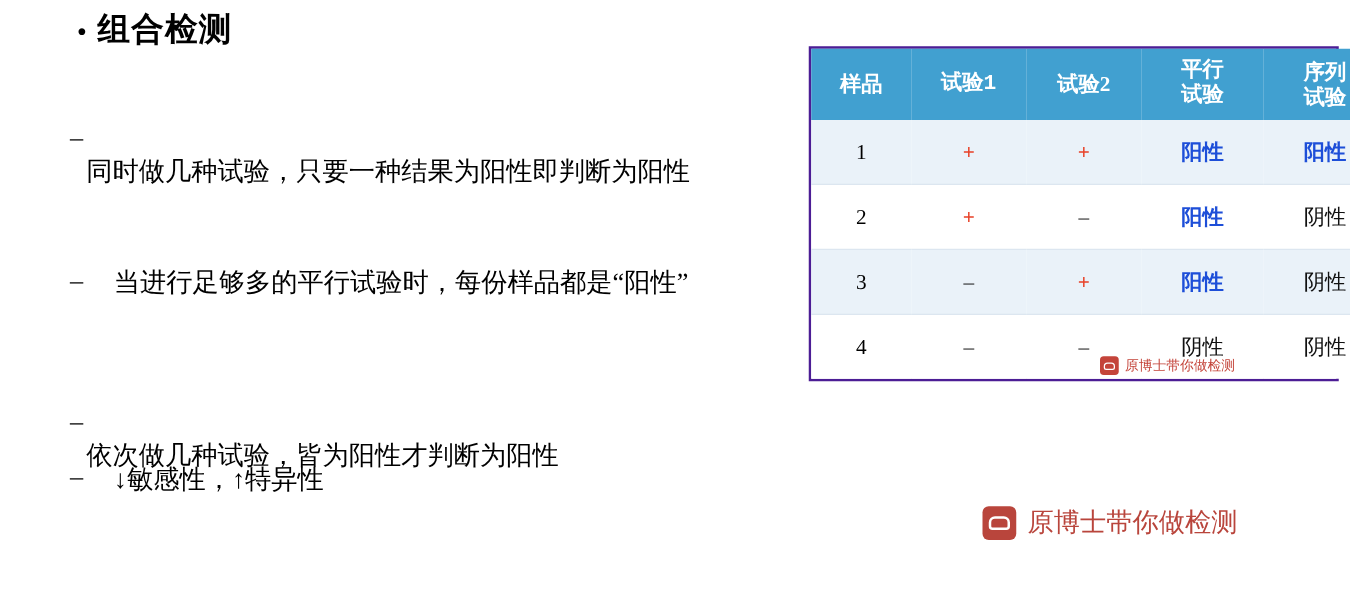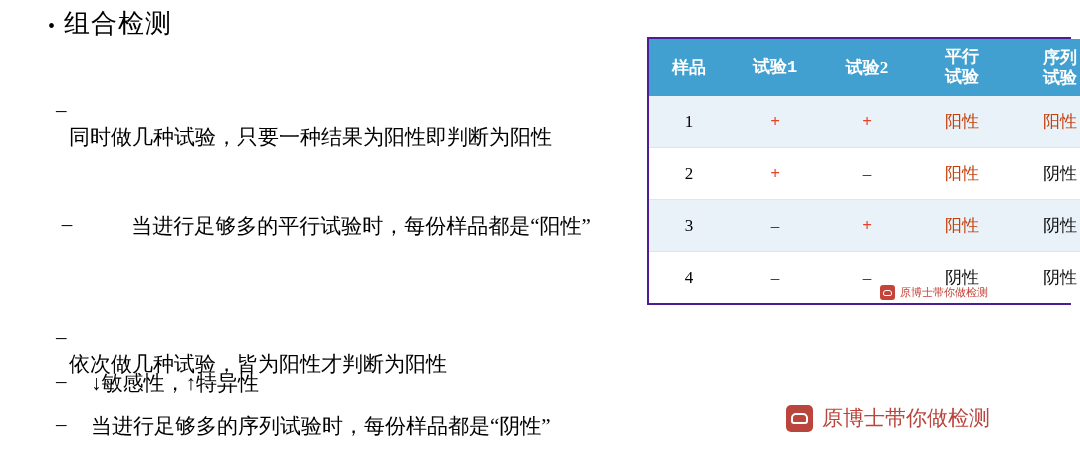--- a/index.html
+++ b/index.html
@@ -27,24 +27,24 @@
     position: absolute;
     left: 0;
     top: 0;
     width: 648px;
     height: 471px;
     padding: 0;
   }
 
   .heading {
     position: absolute;
-    left: 48px;
+    left: 62px;
     top: 6px;
     font-size: 26px;
-    font-weight: normal;
+    font-weight: bold;
     letter-spacing: 1px;
   }
   .heading .bullet-dot {
     display: inline-block;
     font-size: 20px;
     vertical-align: middle;
     margin-right: 8px;
   }
 
   .lvl1 {
@@ -112,22 +112,22 @@
     border-bottom: none;
   }
   .pos-sign {
     color: #e8432a;
     font-weight: bold;
   }
   .neg-sign {
     color: #222222;
   }
   .yang {
-    color: #c2410c;
-    font-weight: normal;
+    color: #1d4ed8;
+    font-weight: bold;
   }
   .yin {
     color: #111111;
   }
 
   
   .wm-small {
     position: absolute;
     left: 880px;
     top: 285px;
@@ -199,36 +199,33 @@
     <div class="heading">
       <span class="bullet-dot">•</span><span>组合检测</span>
     </div>
 
 
     <div class="lvl2" style="top:98px; width:580px;">
       <span class="tick">–</span><span class="body" style="width:548px;">同时做几种试验，只要一种结果为阳性即判断为阳性</span>
     </div>
 
 
-    <div class="lvl2" style="top:212px; width:575px;text-align:center;">
+    <div class="lvl2" style="top:212px; width:575px;">
       <span class="tick">–</span><span class="body" style="width:540px;">当进行足够多的平行试验时，每份样品都是“阳性”</span>
     </div>
 
 
     <div class="lvl2" style="top:369px;">
       <span class="tick">–</span><span class="body">↓敏感性，↑特异性</span>
     </div>
 
     <div class="lvl2" style="top:325px; width:580px;">
       <span class="tick">–</span><span class="body" style="width:548px;">依次做几种试验，皆为阳性才判断为阳性</span>
     </div>
 
-    <div class="lvl2" style="top:412px; width:575px;">
-      <span class="tick">–</span><span class="body" style="width:540px;">当进行足够多的序列试验时，每份样品都是“阴性”</span>
-    </div>
 
   </div>
 
   <div class="table-wrap">
     <table class="data">
       <thead>
         <tr>
           <th style="width:72px;">
             <div>样品</div>
           </th>

